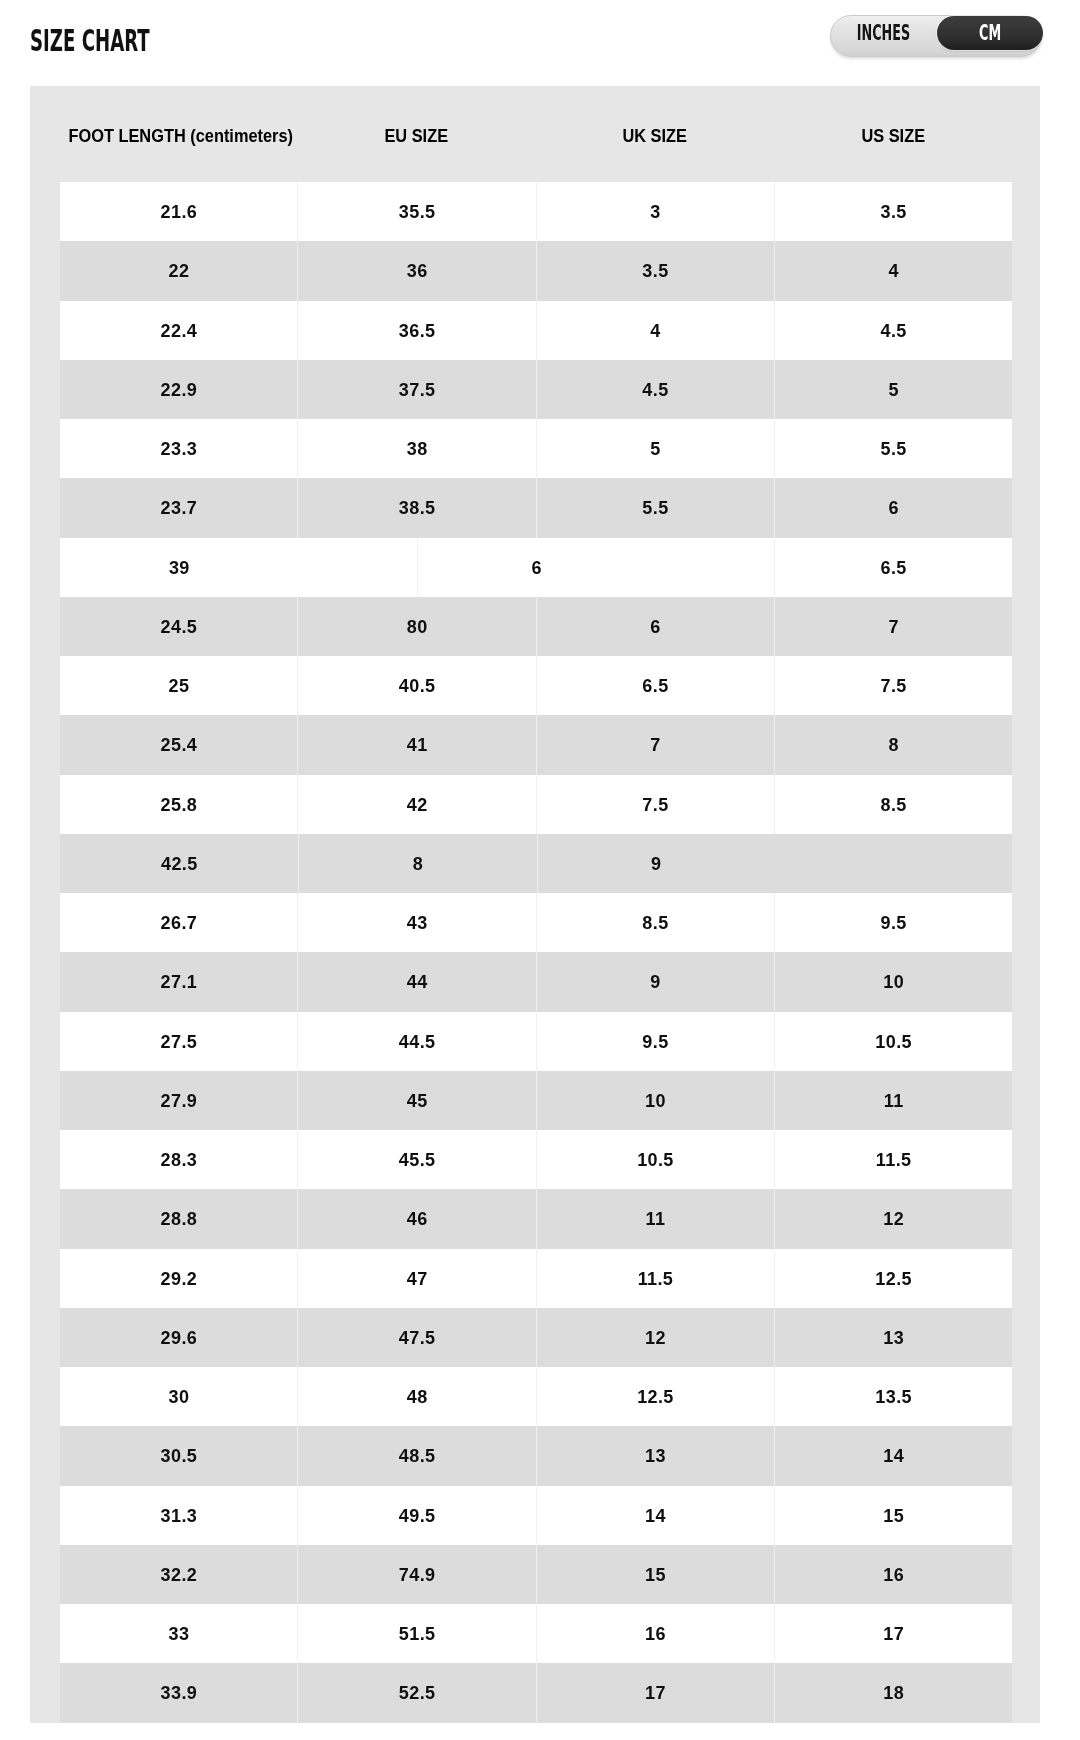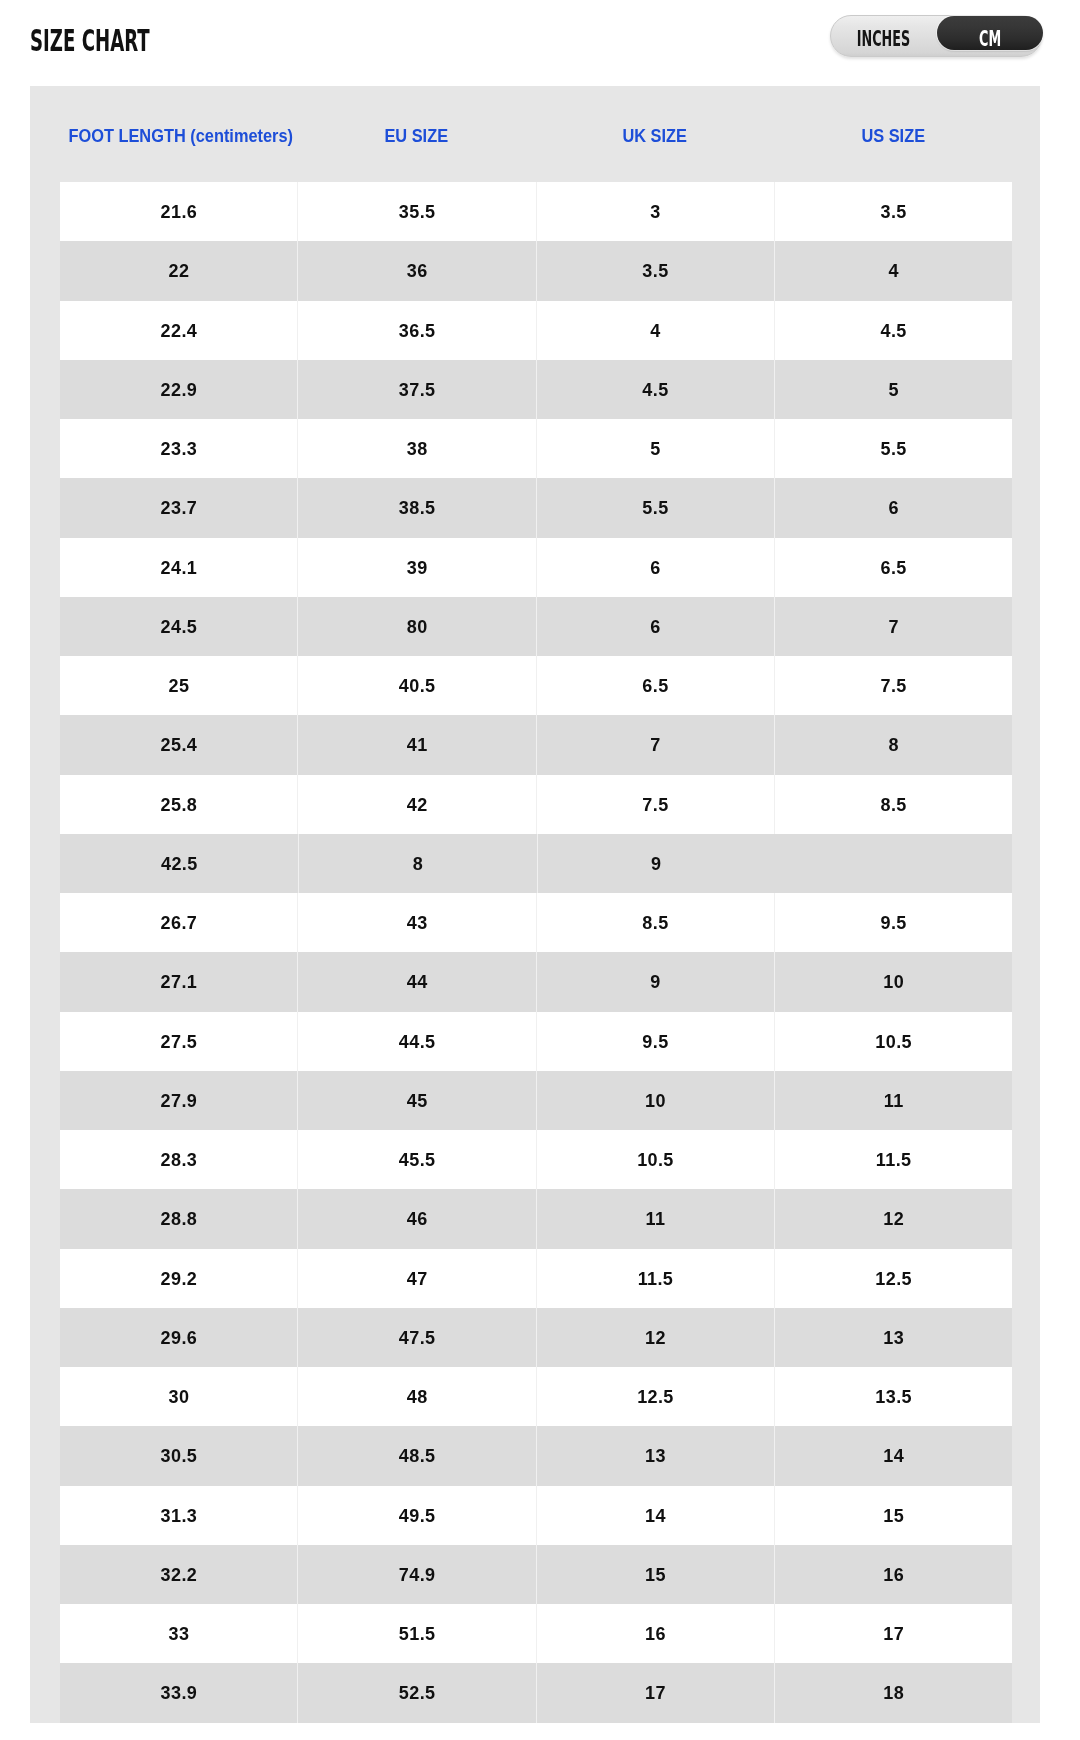--- a/index.html
+++ b/index.html
@@ -53,21 +53,21 @@
     box-sizing: border-box;
     border: 1px solid #cacaca;
     background: linear-gradient(180deg, #efefef 0%, #e6e6e6 25%, #dddddd 60%, #d5d5d5 92%, #cfcfcf 100%);
     box-shadow: 0 2px 3px rgba(0,0,0,0.12);
   }
   .unit-opt {
     position: absolute;
     top: 0;
     height: 34px;
     display: flex;
-    align-items: flex-end;
+    align-items: center;
     justify-content: center;
     padding-top: 0;
     box-sizing: border-box;
     cursor: pointer;
     user-select: none;
   }
   .unit-opt span {
     display: inline-block;
     font-family: "DejaVu Sans", sans-serif;
     font-stretch: condensed;
@@ -103,21 +103,21 @@
   .thead {
     display: flex;
     height: 96px;
     align-items: center;
     padding-top: 5px;
     box-sizing: border-box;
     margin: 0 28px 0 30px;
   }
   .thead .th {
     font-weight: 700;
-    color: #1d4ed8;
+    color: #000000;
     text-align: center;
   }
   .thead .th span {
     display: inline-block;
     font-size: 17.6px;
     line-height: 1;
     white-space: nowrap;
     transform: scaleX(0.93);
   }
   .tbody { }
@@ -206,21 +206,20 @@
           <div class="td c2">5</div>
           <div class="td c3">5.5</div>
         </div>
         <div class="trow even">
           <div class="td c0">23.7</div>
           <div class="td c1">38.5</div>
           <div class="td c2">5.5</div>
           <div class="td c3">6</div>
         </div>
         <div class="trow odd">
-          <div class="td c0">24.1</div>
           <div class="td c1">39</div>
           <div class="td c2">6</div>
           <div class="td c3">6.5</div>
         </div>
         <div class="trow even">
           <div class="td c0">24.5</div>
           <div class="td c1">80</div>
           <div class="td c2">6</div>
           <div class="td c3">7</div>
         </div>

